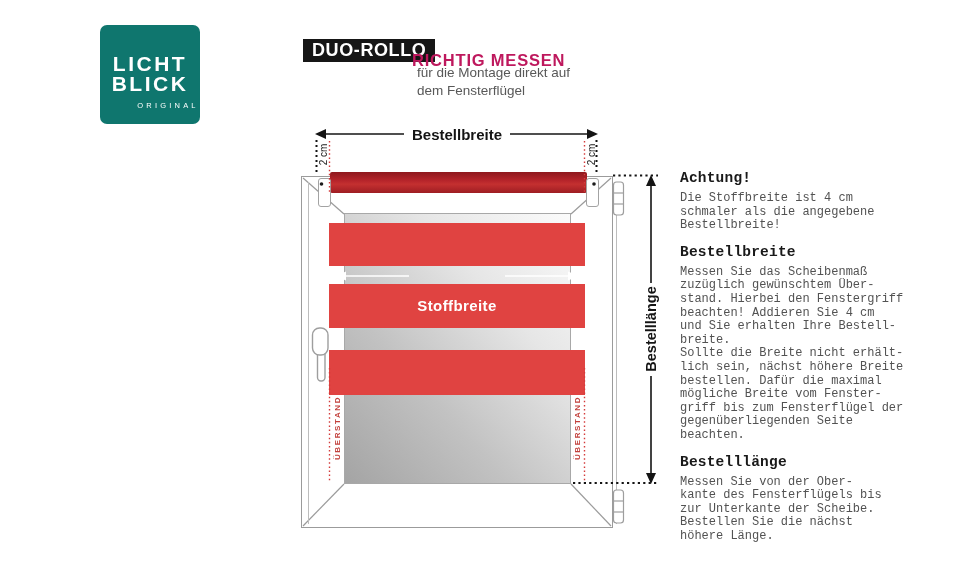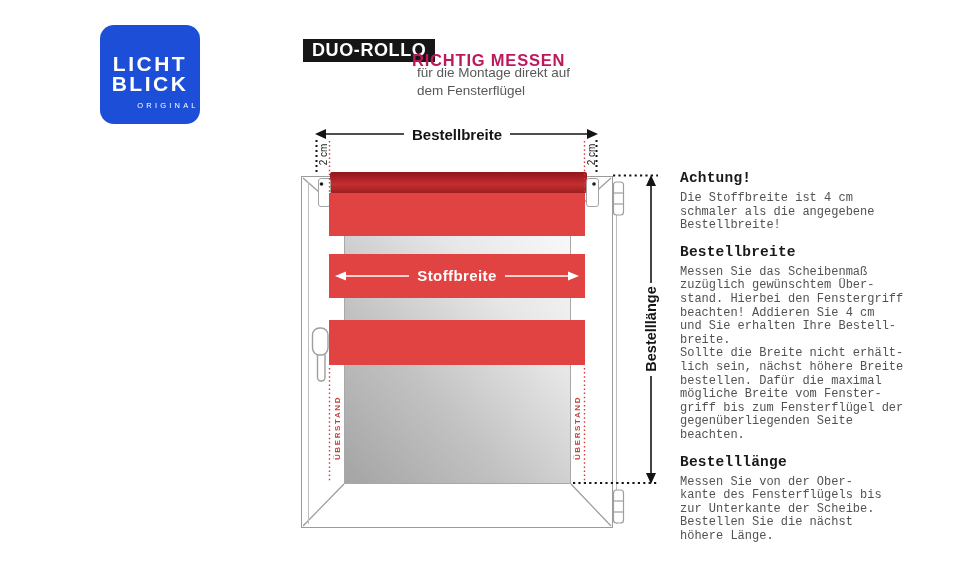--- a/index.html
+++ b/index.html
@@ -6,21 +6,21 @@
   body{
     width:960px;height:587px;position:relative;background:#ffffff;
     font-family:"Liberation Sans",sans-serif;overflow:hidden;
     -webkit-font-smoothing:antialiased;
   }
   .abs{position:absolute;}
   .pre{white-space:pre-line;}
   .rot{transform:rotate(-90deg);}
 
   
-  .logo{left:100px;top:25px;width:100px;height:99px;background:#1d4ed8;border-radius:14px;
+  .logo{left:100px;top:25px;width:100px;height:99px;background:#0f766e;border-radius:7px;
         color:#fff;text-align:center;box-sizing:border-box;padding-top:29px;}
   .logo-line{font-size:21px;font-weight:bold;line-height:20px;letter-spacing:2.5px;}
   .logo-sub{font-size:7.5px;letter-spacing:3.2px;margin-top:7px;margin-left:36px;}
   .badge{left:303px;top:39px;height:23px;line-height:23px;padding:0 9px;background:#161616;
          color:#fff;font-size:18px;font-weight:bold;letter-spacing:.6px;}
   .title{left:403px;top:42px;font-size:16.5px;font-weight:bold;letter-spacing:.8px;color:#be185d;margin:9px;}
   .subtitle{left:417px;top:64px;font-size:13.5px;line-height:17.5px;color:#585858;}
 
   
   .win-frame{left:301px;top:176px;width:312px;height:352px;border:1.5px solid #9b9b9b;
@@ -29,21 +29,21 @@
          background:linear-gradient(48deg,#a4a4a4 0%,#c2c2c2 35%,#e6e6e6 68%,#fbfbfb 100%);z-index:1;}
   svg.ovl{left:0;top:0;z-index:2;pointer-events:none;}
   svg.ovl.top{z-index:5;}
 
   
   .tube{left:330px;top:172px;width:257px;height:21px;border-radius:2px;z-index:3;
         background:linear-gradient(180deg,#8e181d 0%,#b5242a 40%,#c43030 58%,#9e1d23 100%);}
   .bracket{top:178px;width:13px;height:29px;background:#fff;border:1.3px solid #a3a3a3;
            border-radius:3px;box-sizing:border-box;z-index:3;}
   .bracket.bl{left:318px;} .bracket.br{left:586px;}
-  .band{left:329px;width:256px;background:#e04341;z-index:3;}
+  .band{left:329px;width:256px;background:#e04341;z-index:3;margin-top:30px;}
   .band-a{top:193px;height:43px;}
   .band-stoff{top:254px;height:44px;}
   .band-b{top:320px;height:45px;}
   .stoff-label{display:block;width:100%;text-align:center;line-height:44px;color:#ffffff;
                font-weight:bold;font-size:15px;letter-spacing:.4px;}
 
   
   .bb-label{left:392px;top:126px;width:130px;text-align:center;font-size:15px;font-weight:bold;
             color:#141414;z-index:6;}
   .two-cm{width:34px;height:13px;font-size:10px;line-height:13px;color:#1a1a1a;text-align:center;z-index:6;}

